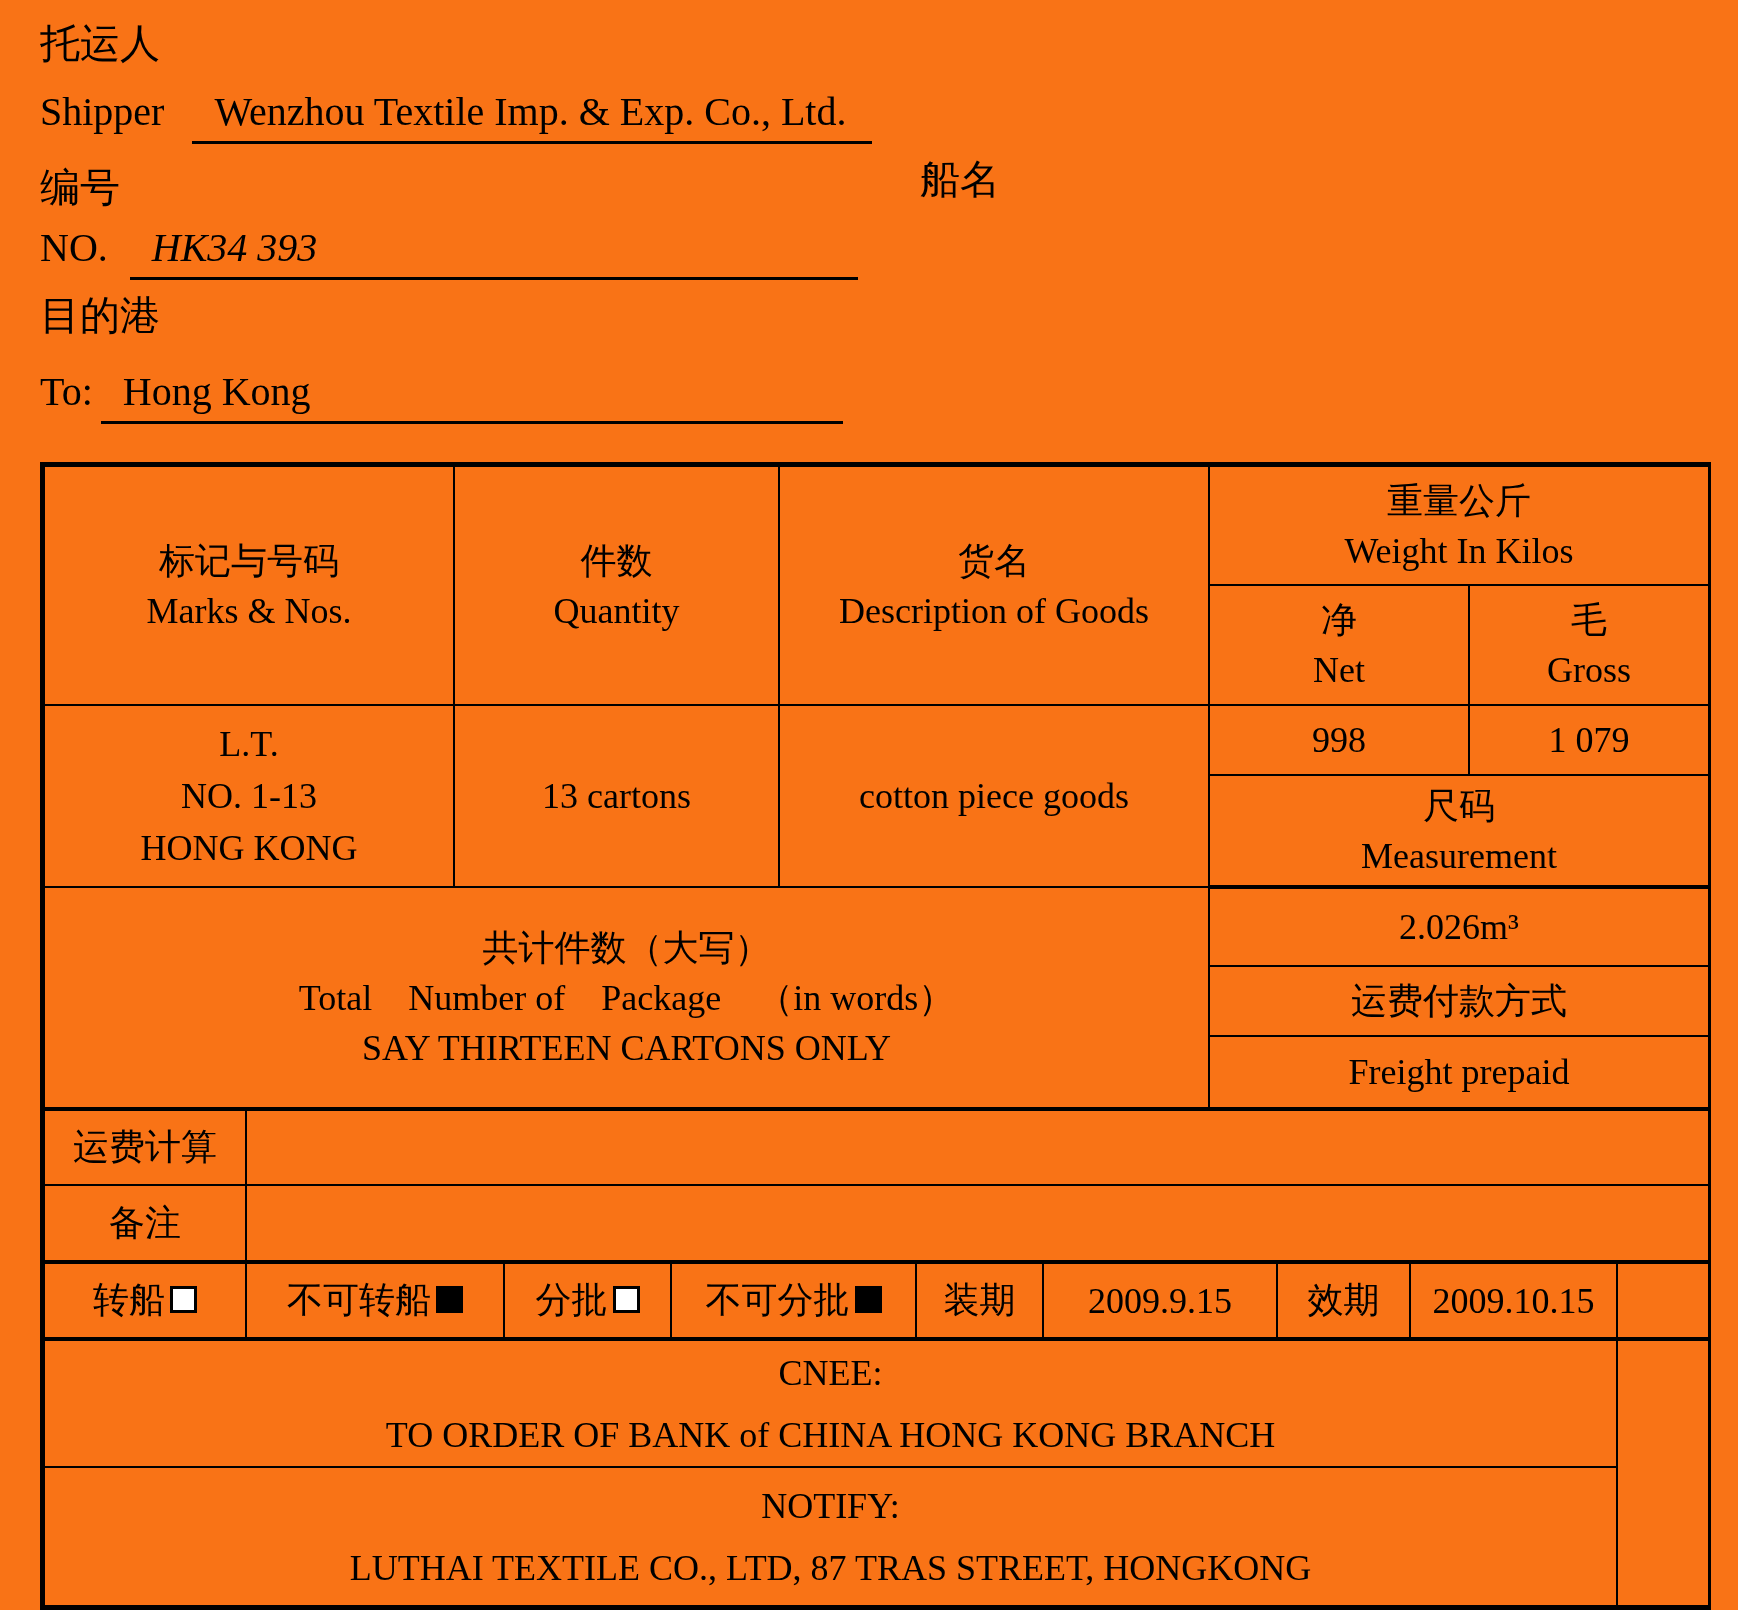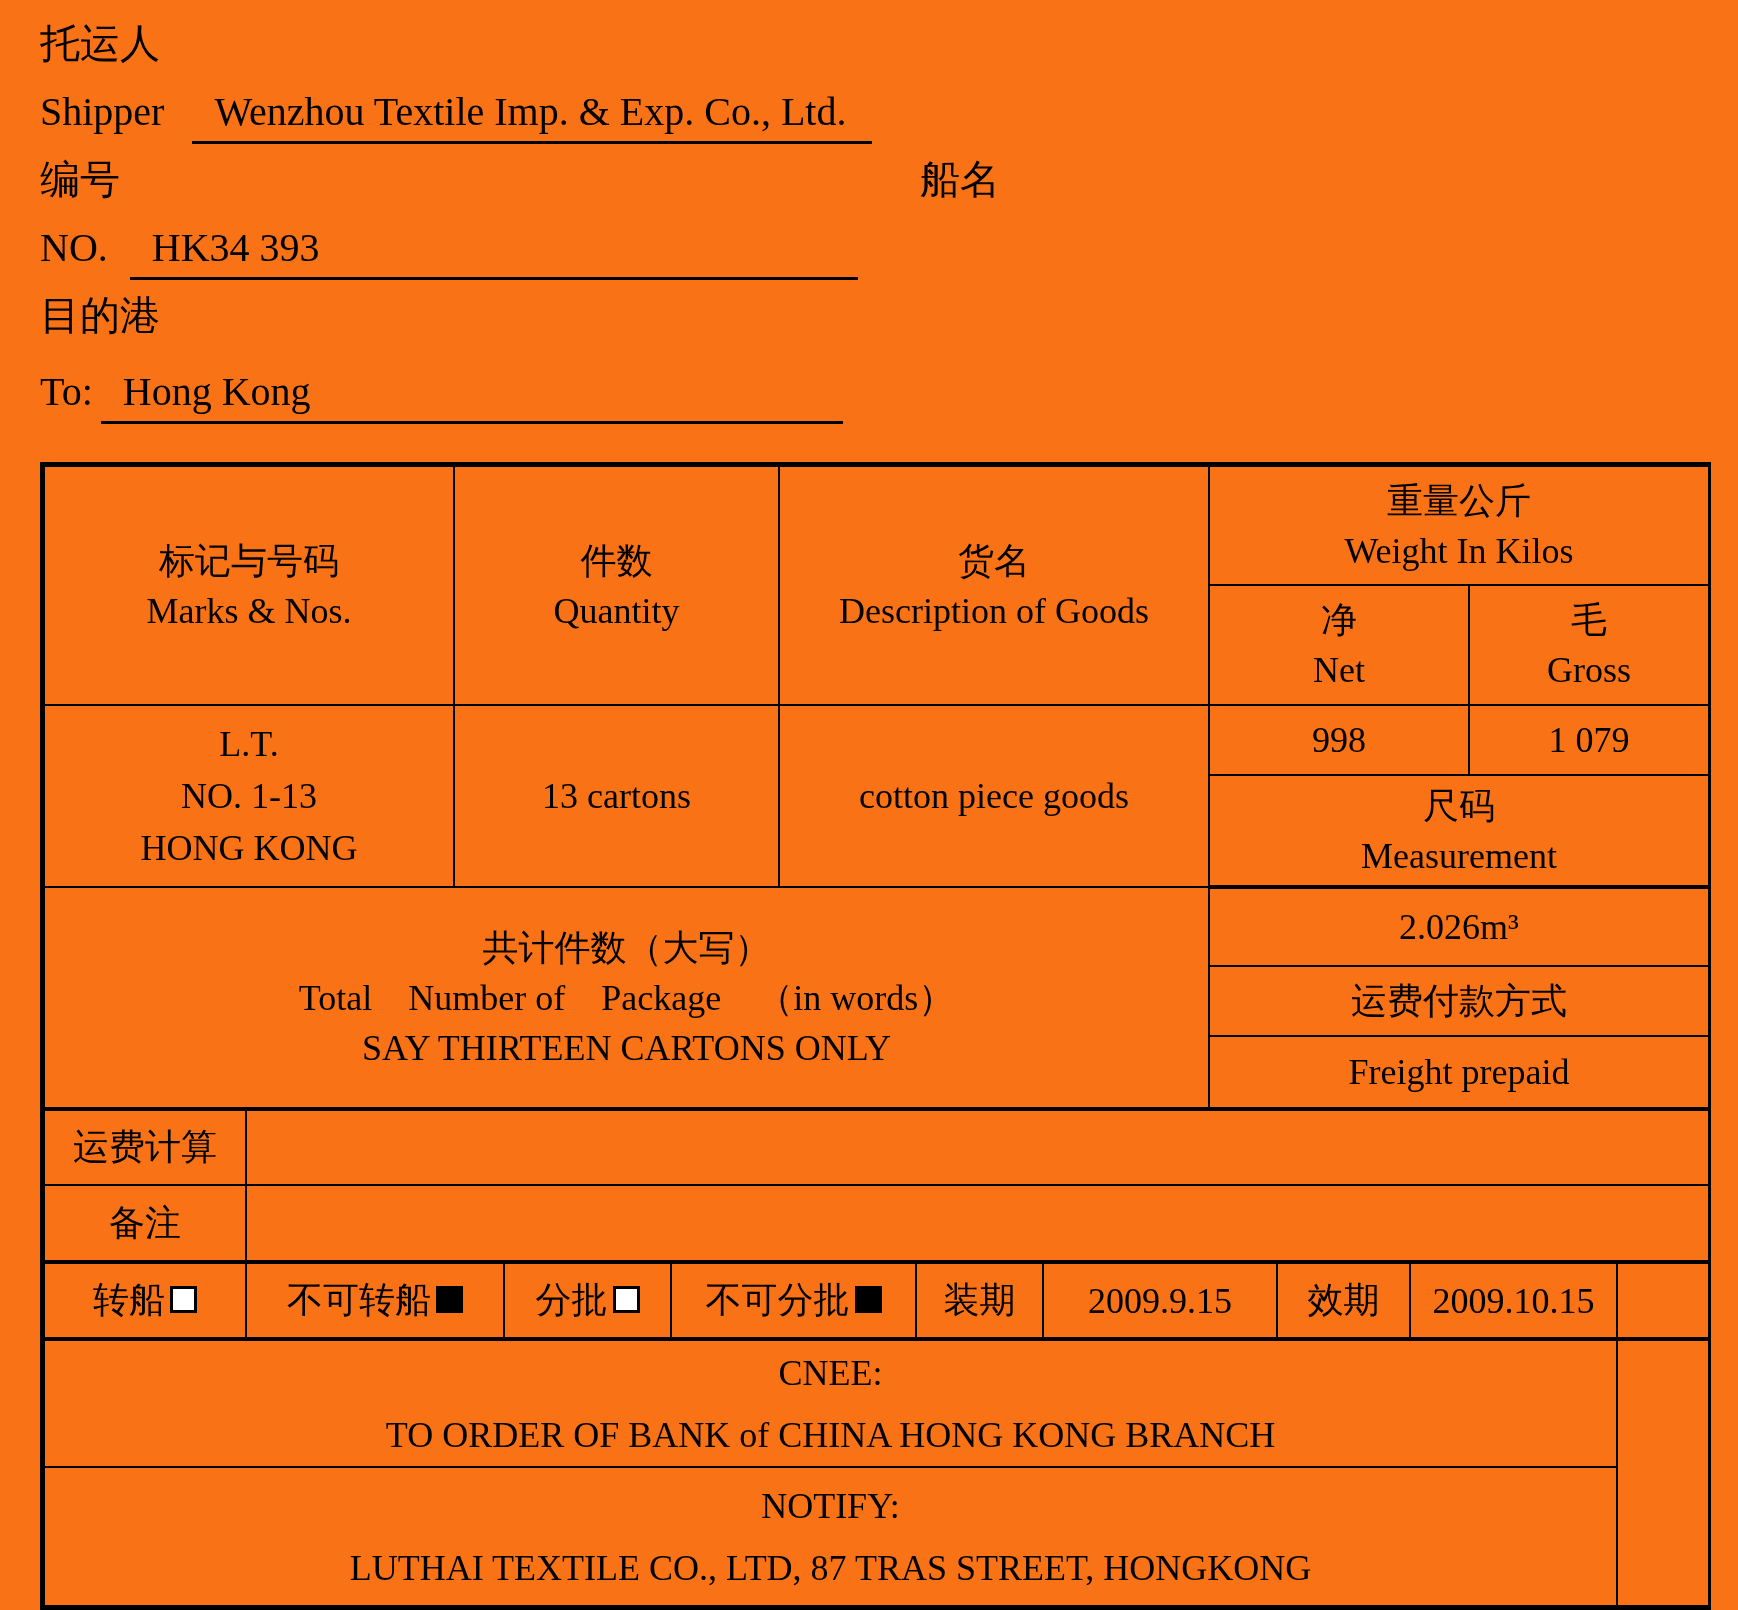--- a/index.html
+++ b/index.html
@@ -50,30 +50,30 @@
     <span>托运人</span>
   </div>
 
   <div class="topline" style="top:88px">
     <span class="lbl">Shipper</span>
     <span class="ul" style="width:680px; margin-left:28px;">
       <span>Wenzhou Textile Imp. &amp; Exp. Co., Ltd.</span>
     </span>
   </div>
 
-  <div class="topline" style="top:156px">
+  <div class="topline" style="top:164px">
     <span>编号</span>
   </div>
   <div class="topline" style="top:156px; left:920px;">
     <span>船名</span>
   </div>
 
   <div class="topline" style="top:224px">
     <span class="lbl">NO.</span>
-    <span class="ul" style="width:728px; margin-left:22px;">
+    <span class="ul" style="width:728px; margin-left:22px;font-style:italic;">
       <span>HK34 393</span>
     </span>
   </div>
 
   <div class="topline" style="top:292px">
     <span>目的港</span>
   </div>
 
   <div class="topline" style="top:368px">
     <span class="lbl">To:</span>

